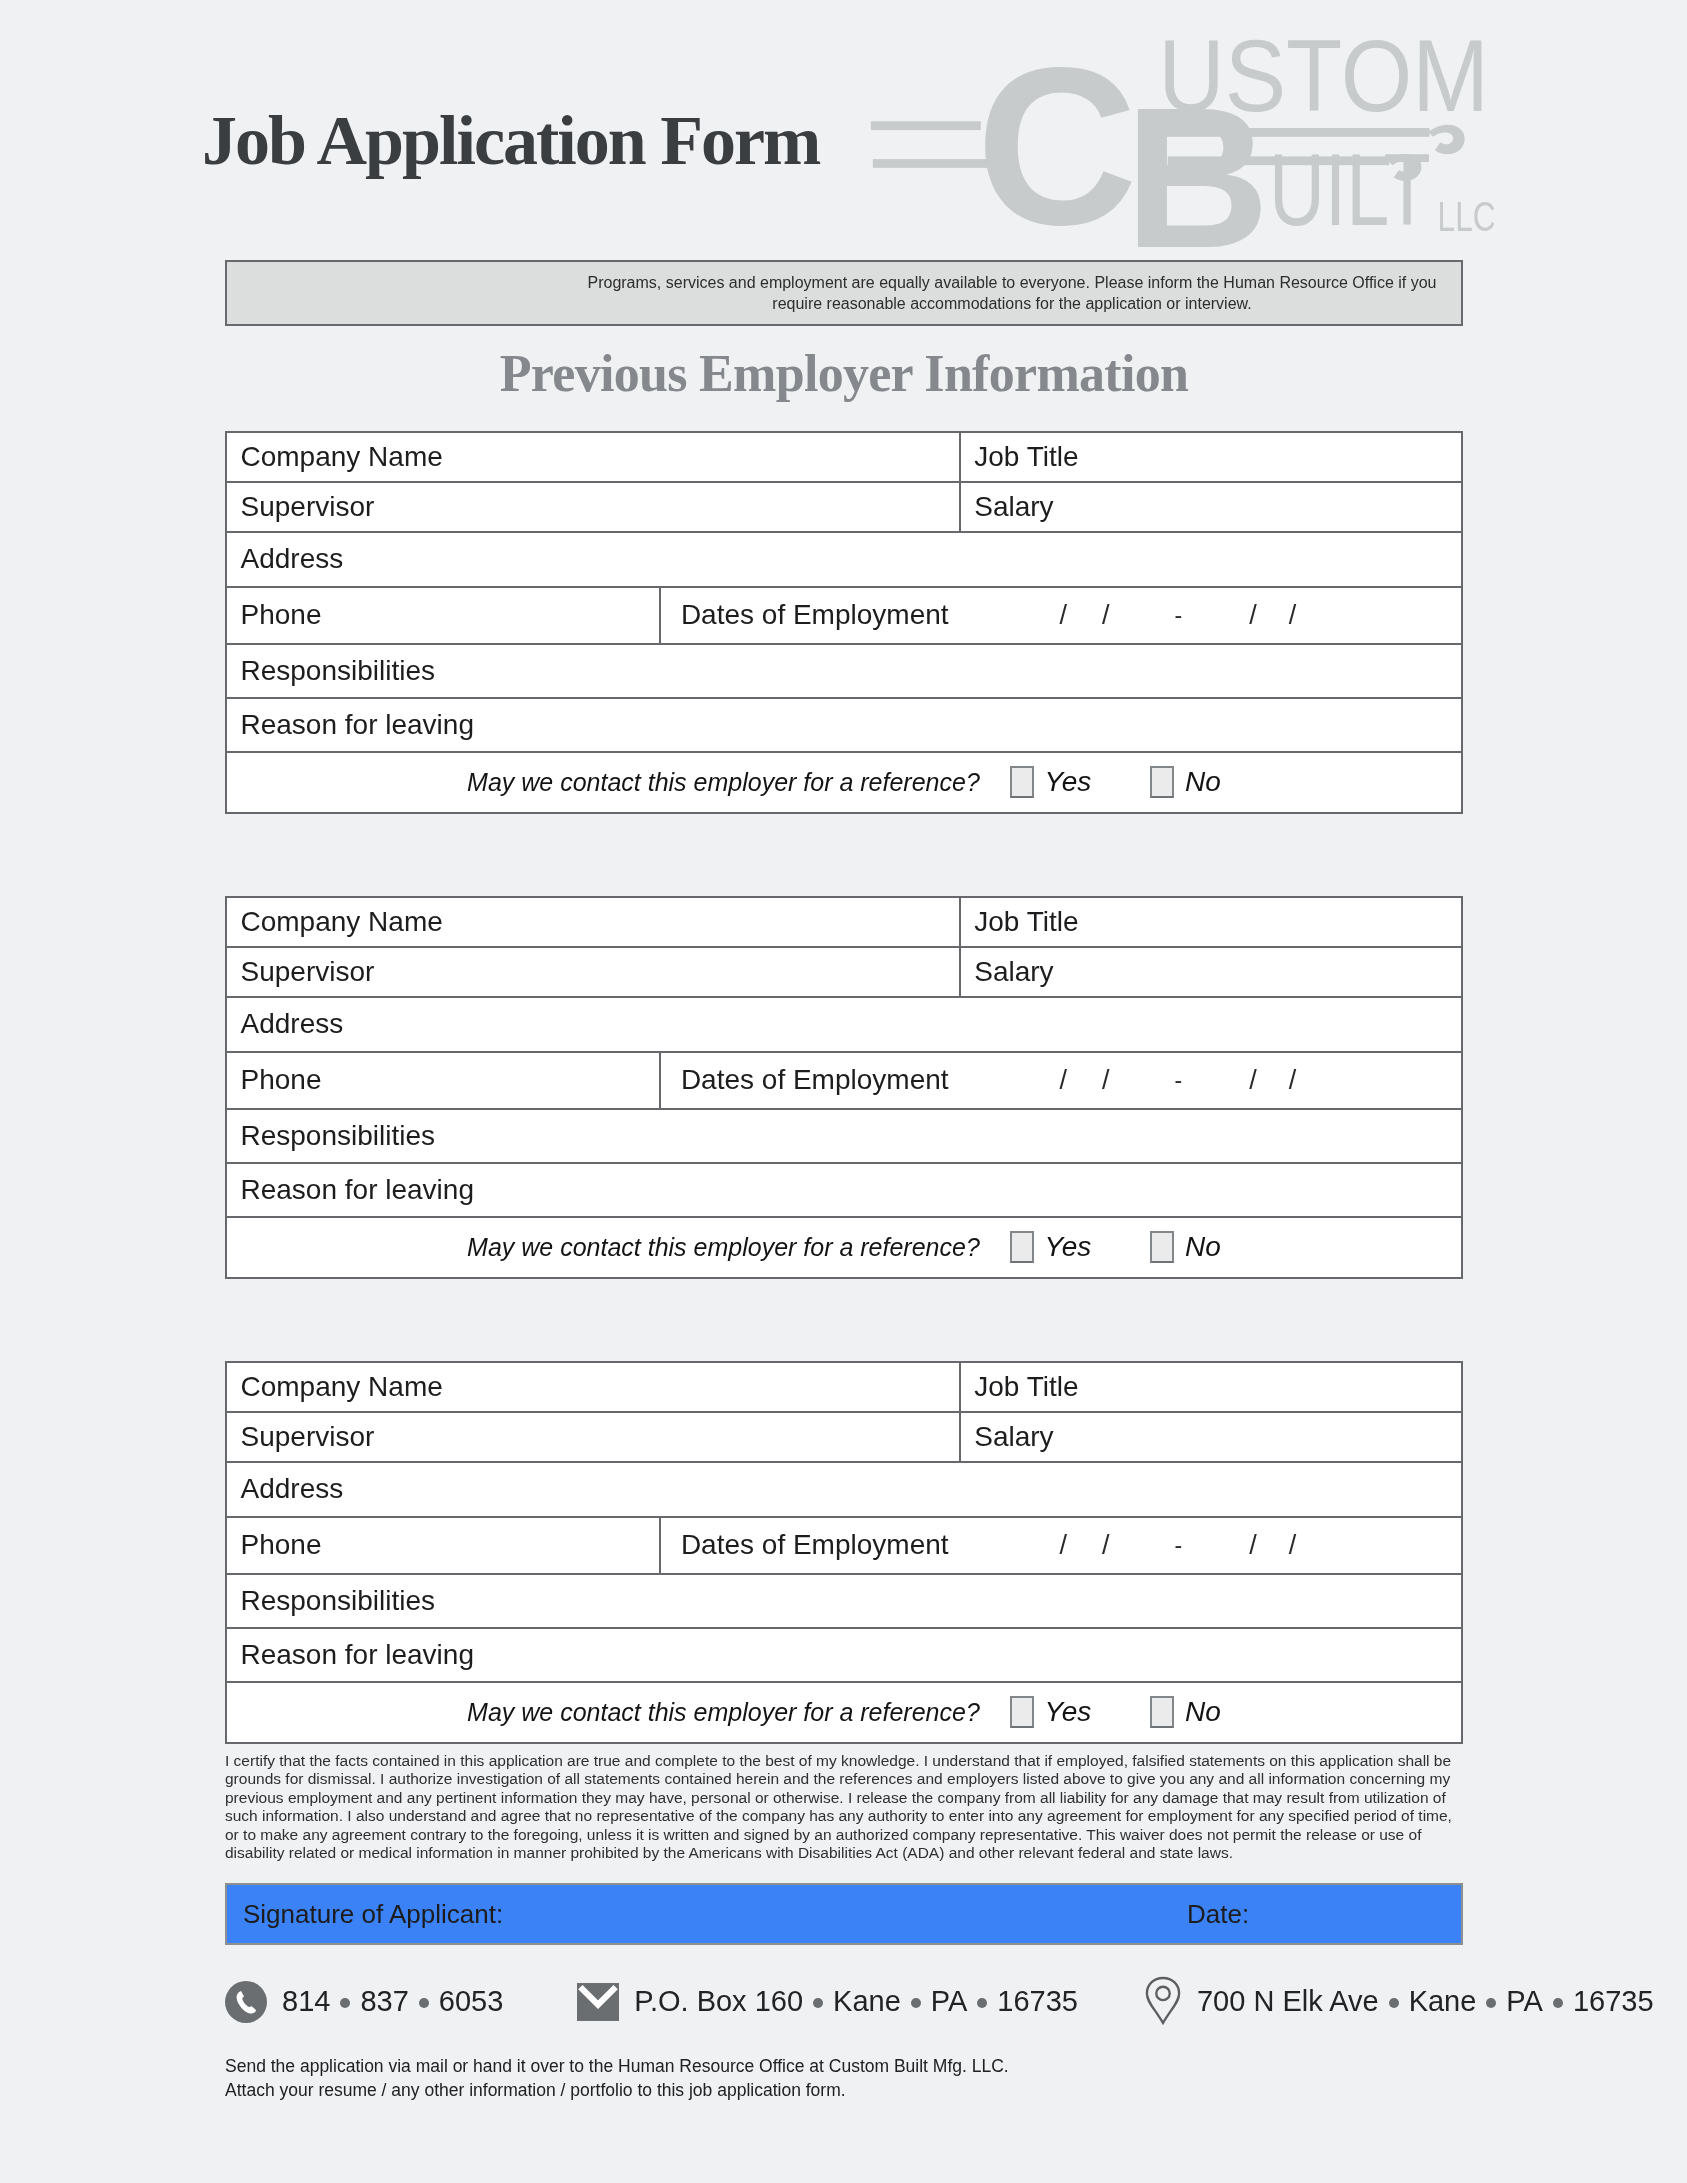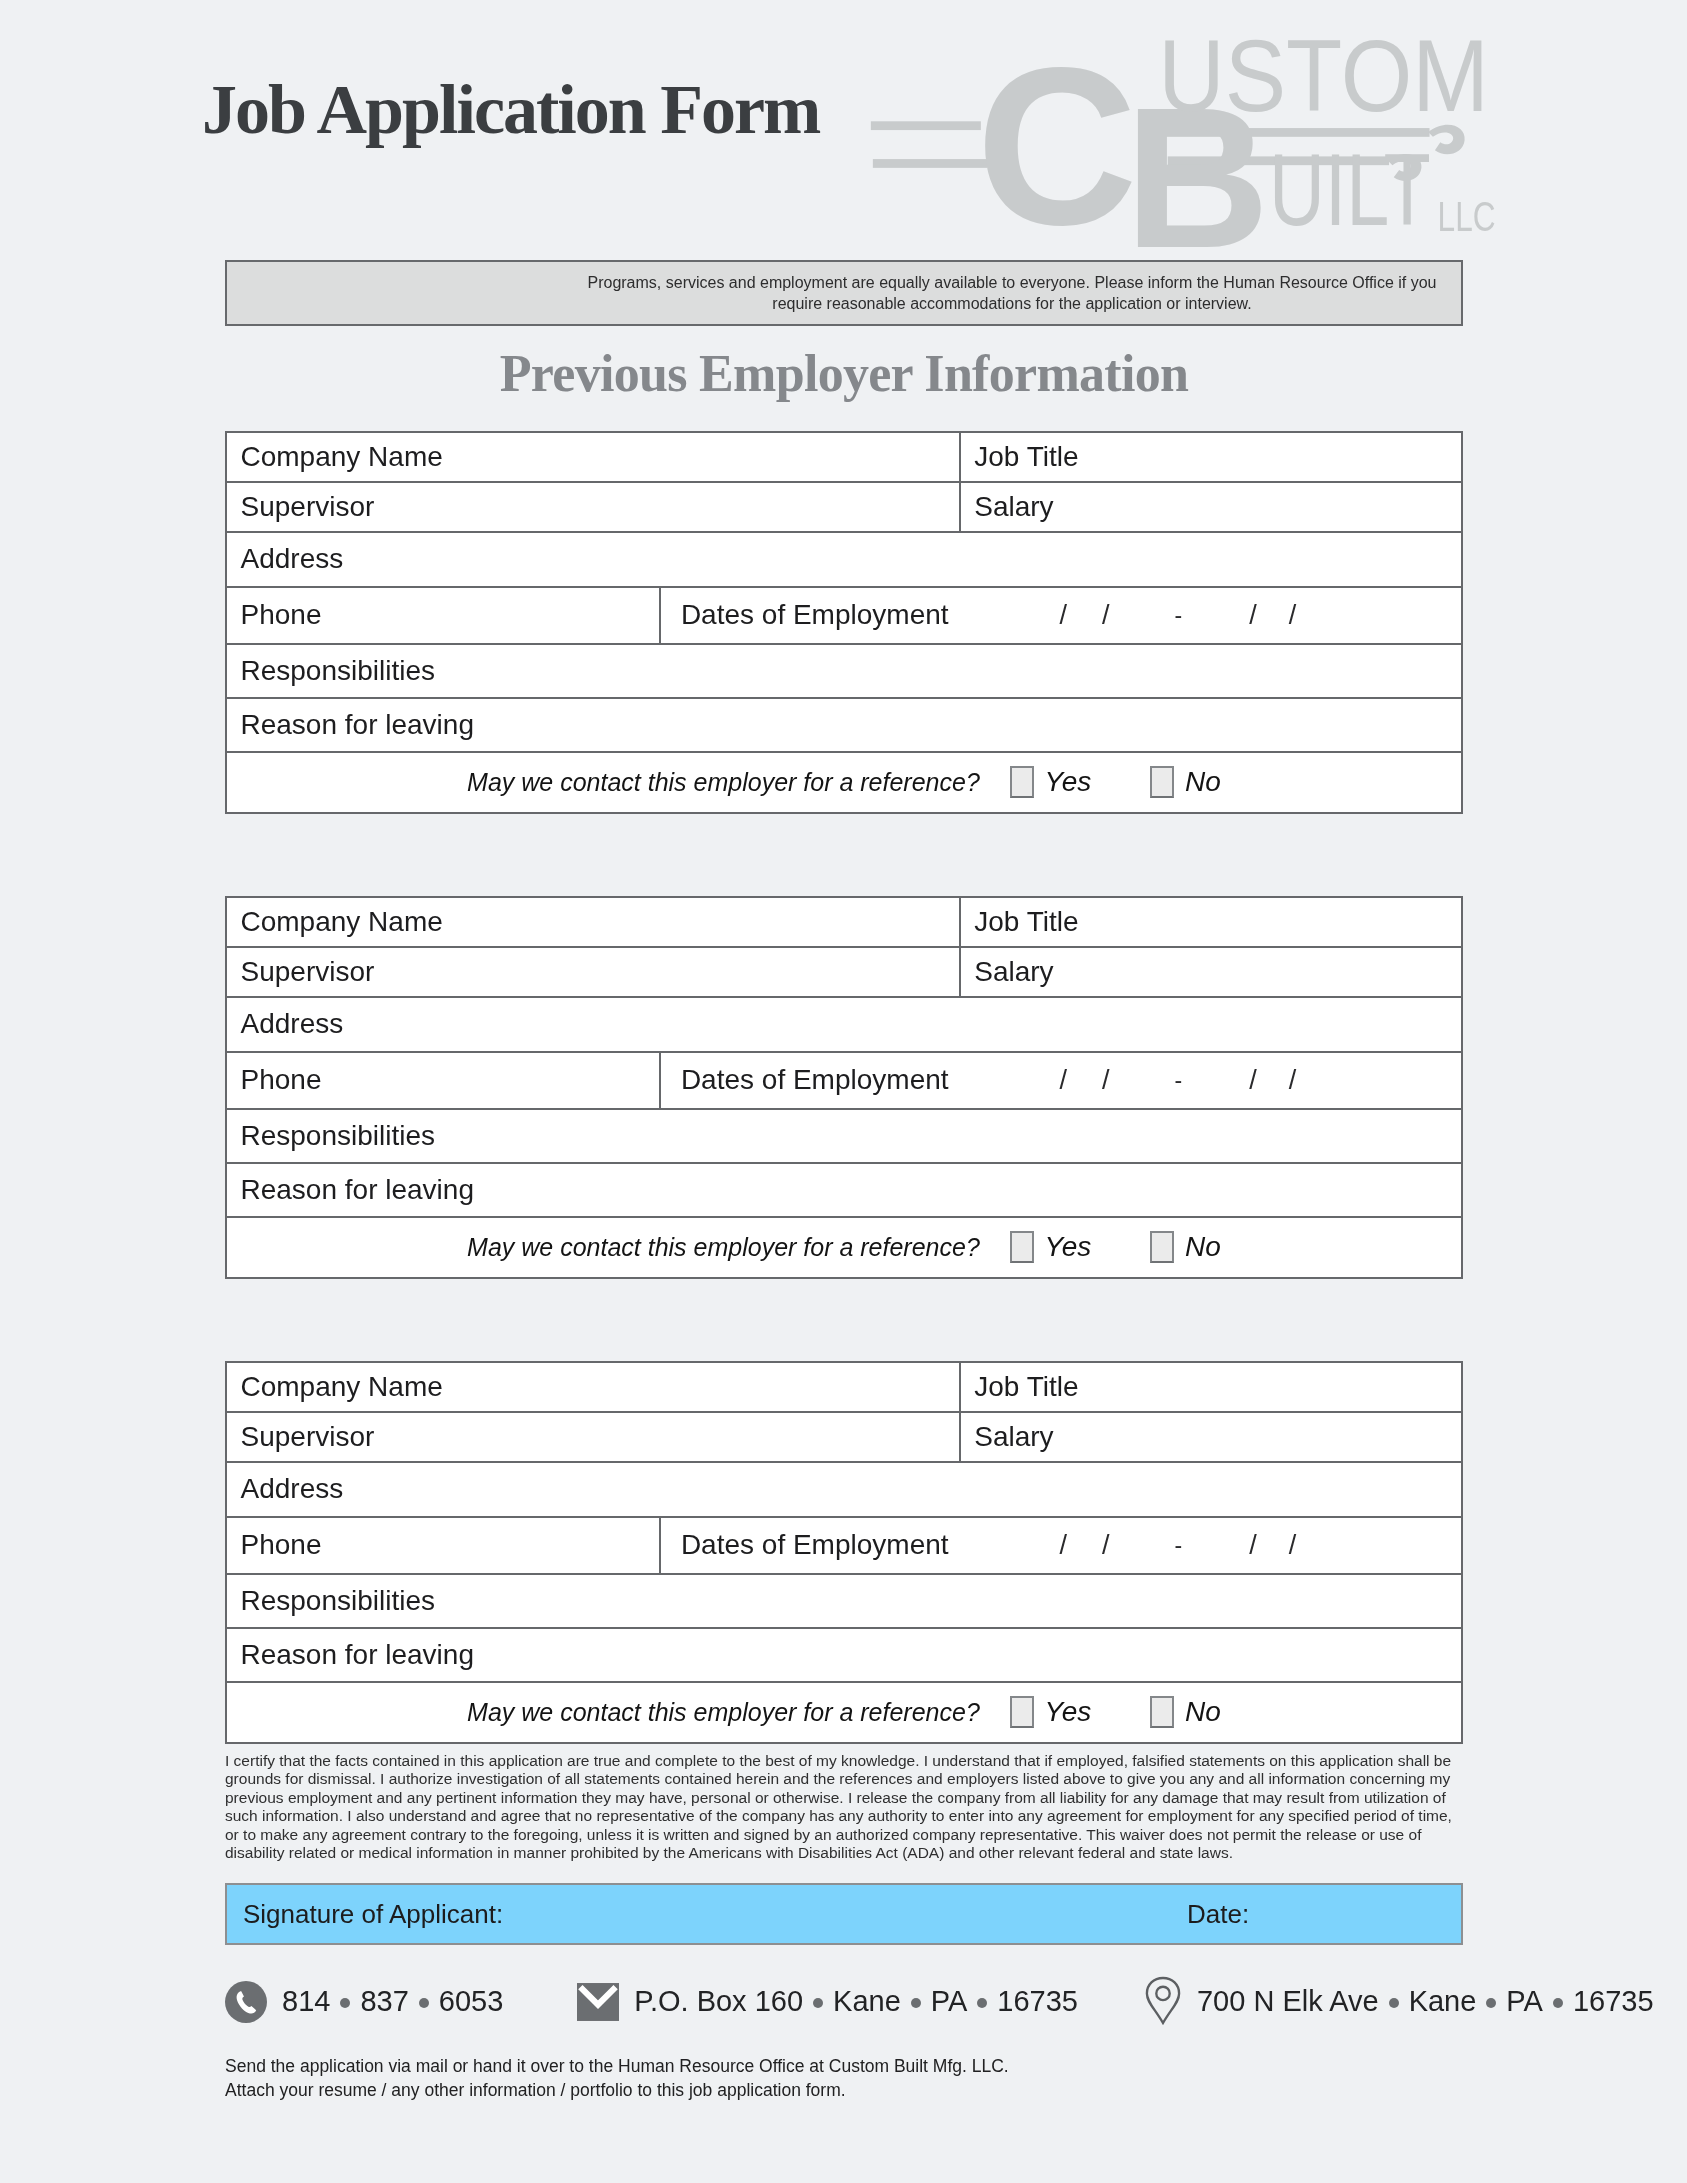--- a/index.html
+++ b/index.html
@@ -5,21 +5,21 @@
   html,body{margin:0;padding:0;}
   body{
     width:1687px;height:2183px;
     background:#eff1f3;
     font-family:"Liberation Sans", sans-serif;
     position:relative;
     color:#1d1d1f;
   }
   .header{position:relative;height:260px;}
   .page-title{
-    position:absolute;left:202px;top:70px;
+    position:absolute;left:202px;top:101px;
     font-family:"Liberation Serif", serif;
     font-weight:bold;font-size:70px;color:#3b3e41;
     letter-spacing:-2px;
   }
   .logo-svg{position:absolute;left:856px;top:28px;}
   .sheet{width:1238px;margin:0 0 0 225px;}
   .notice{
     box-sizing:border-box;width:1238px;
     border:2.7px solid #67696c;background:#dcdddd;
     height:66px;display:flex;align-items:center;justify-content:flex-end;
@@ -60,21 +60,21 @@
     border:2px solid #84878a;border-bottom-color:#6f7275;margin-left:30px;
   }
   .cb-label{font-style:italic;font-size:28px;color:#141414;margin-left:10.8px;}
   .cb-no{margin-left:59px;}
   .disclaimer{
     margin-top:8px;width:1238px;
     font-size:15.5px;line-height:18.6px;color:#2f2f30;
   }
   .sig-bar{
     margin-top:20px;box-sizing:border-box;width:1238px;height:62px;
-    background:#7dd3fc;border:2px solid #8d8f91;
+    background:#3b82f6;border:2px solid #8d8f91;
     position:relative;display:flex;align-items:center;
   }
   .sig-label{font-size:26px;color:#1c1c1d;margin-left:16px;}
   .date-label{position:absolute;left:77.8%;font-size:26px;color:#1c1c1d;}
   .footer{
     margin-top:31px;display:flex;align-items:center;width:1238px;gap:24px;
   }
   .contact{display:flex;align-items:center;}
   .contact .txt{font-size:29px;color:#222325;letter-spacing:0px;white-space:nowrap;}
   .dot{display:inline-block;width:10px;height:10px;border-radius:50%;

